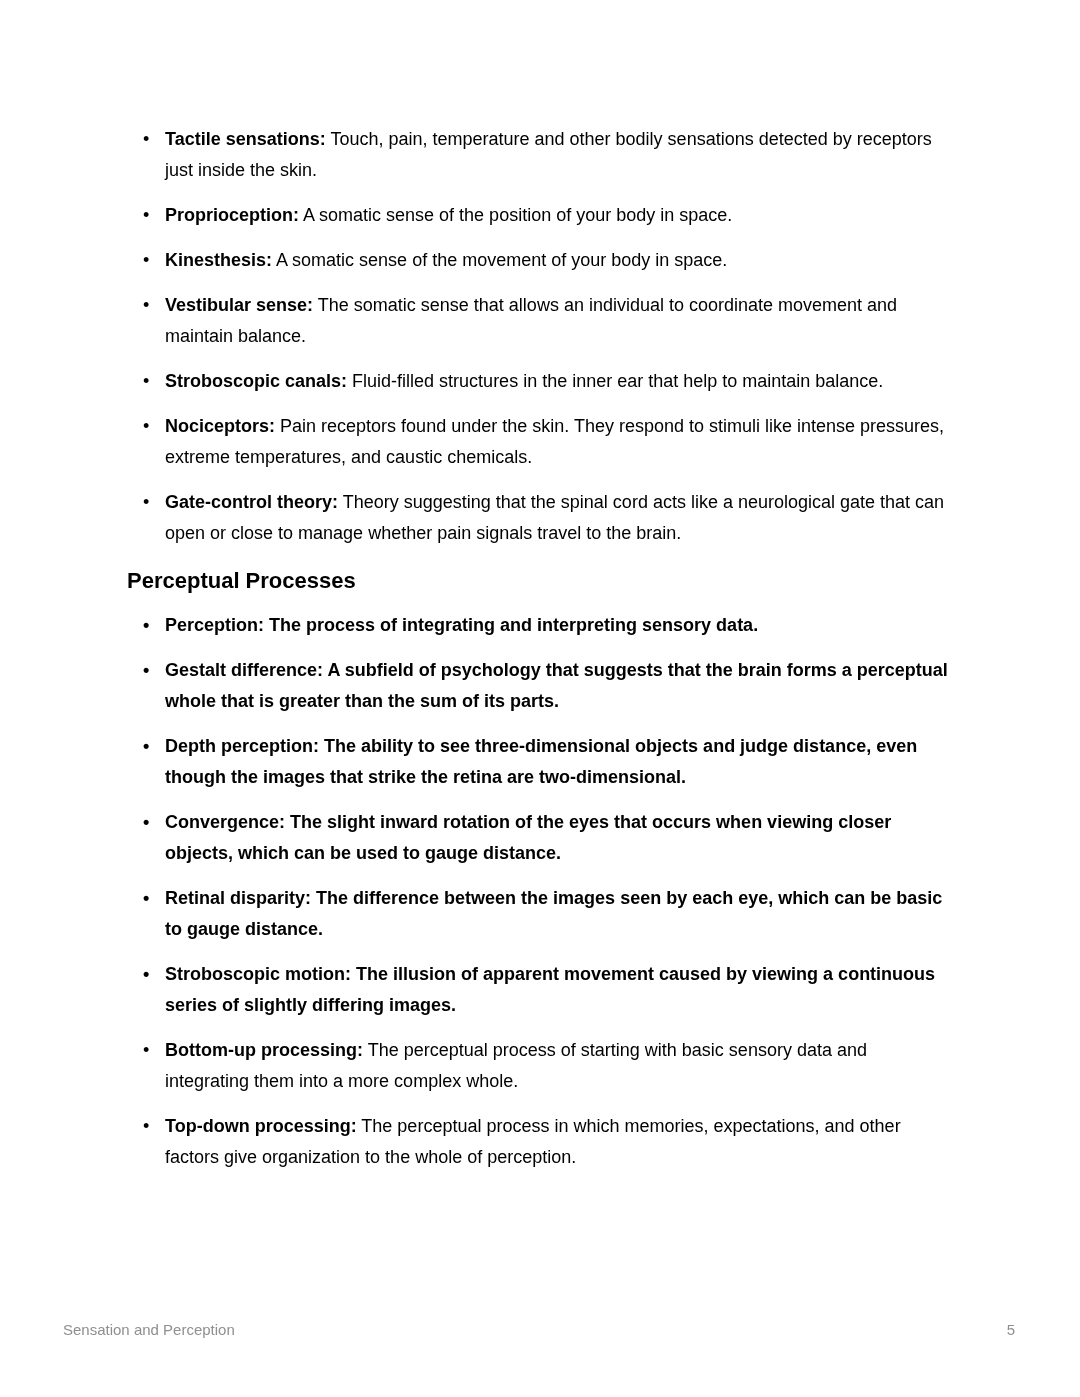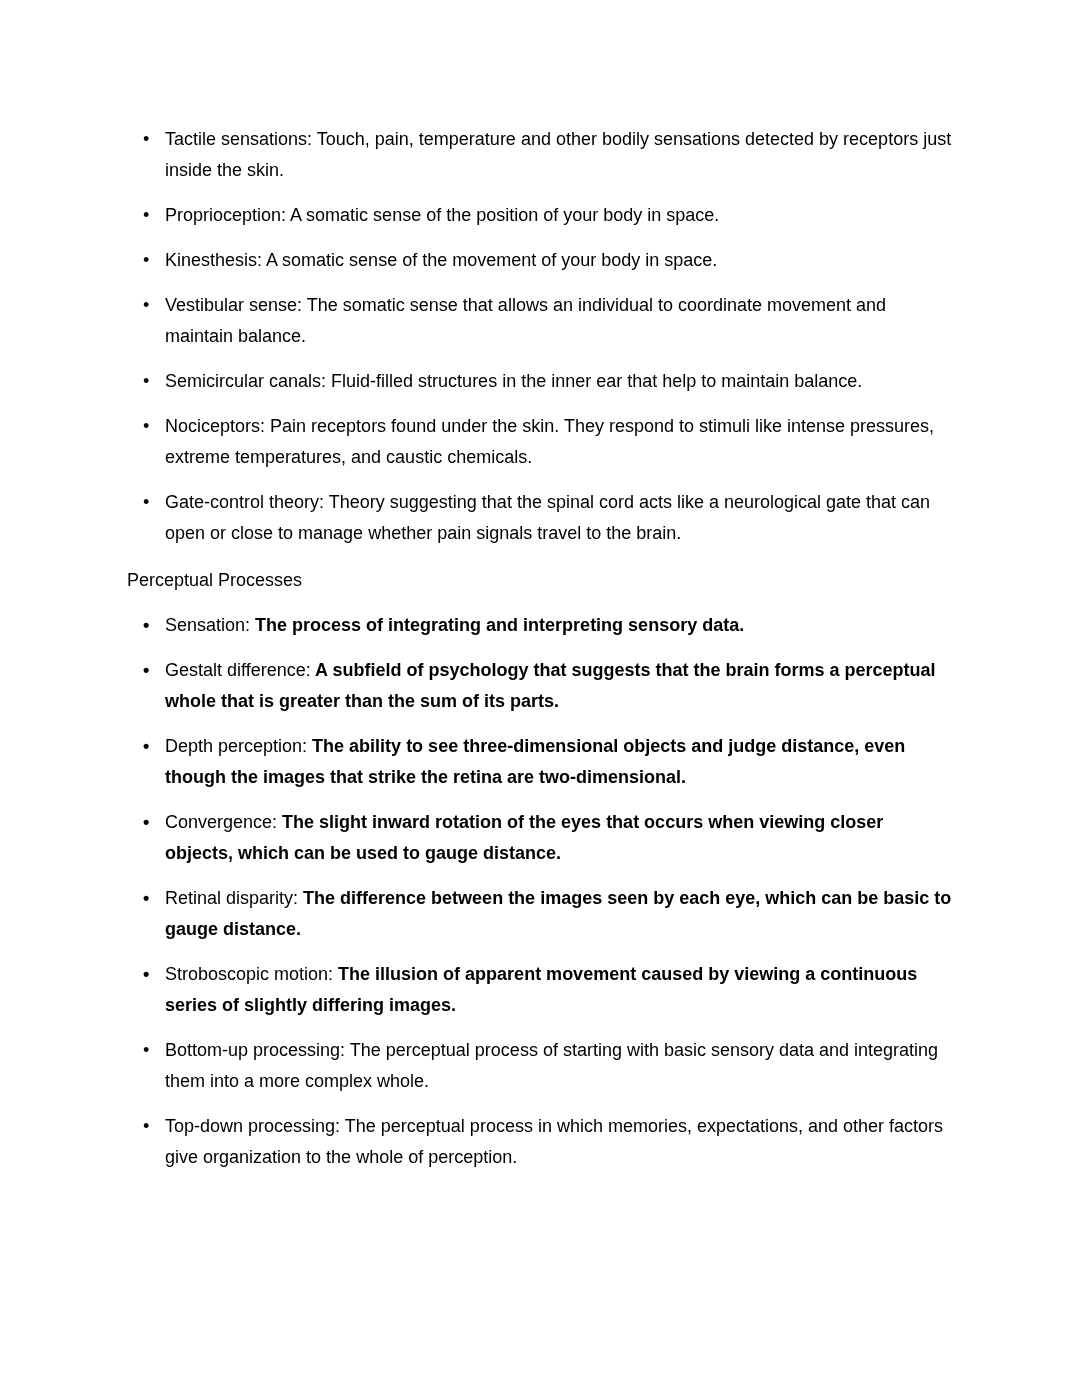--- a/index.html
+++ b/index.html
@@ -37,29 +37,29 @@
     padding-left: 38px;
     margin: 0 0 14px 0;
   }
   ul.defs li .bullet {
     position: absolute;
     left: 16px;
     top: 0;
     line-height: 31px;
   }
   .term {
-    font-weight: 400;
+    font-weight: 700;
   }
   li.bold-all {
     font-weight: 700;
   }
   h2.section-heading {
-    font-size: 18px;
+    font-size: 22px;
     line-height: 31px;
-    font-weight: 400;
+    font-weight: 700;
     margin: 16px 0 14px 0;
   }
   .footer {
     position: absolute;
     left: 63px;
     right: 65px;
     top: 1319px;
     display: flex;
     justify-content: space-between;
     align-items: baseline;
@@ -72,33 +72,37 @@
 <body>
 
 <div class="page">
   <div class="content">
 
     <ul class="defs">
       <li><span class="bullet">•</span><span class="term">Tactile sensations:</span> <span class="def">Touch, pain, temperature and other bodily sensations detected by receptors just inside the skin.</span></li>
       <li><span class="bullet">•</span><span class="term">Proprioception:</span> <span class="def">A somatic sense of the position of your body in space.</span></li>
       <li><span class="bullet">•</span><span class="term">Kinesthesis:</span> <span class="def">A somatic sense of the movement of your body in space.</span></li>
       <li><span class="bullet">•</span><span class="term">Vestibular sense:</span> <span class="def">The somatic sense that allows an individual to coordinate movement and maintain balance.</span></li>
-      <li><span class="bullet">•</span><span class="term">Semicircular canals:</span> <span class="def">Fluid-filled structures in the inner ear that help to maintain balance.</span></li>
+      <li><span class="bullet">•</span><span class="term">Stroboscopic canals:</span> <span class="def">Fluid-filled structures in the inner ear that help to maintain balance.</span></li>
       <li><span class="bullet">•</span><span class="term">Nociceptors:</span> <span class="def">Pain receptors found under the skin. They respond to stimuli like intense pressures, extreme temperatures, and caustic chemicals.</span></li>
       <li><span class="bullet">•</span><span class="term">Gate-control theory:</span> <span class="def">Theory suggesting that the spinal cord acts like a neurological gate that can open or close to manage whether pain signals travel to the brain.</span></li>
     </ul>
 
     <h2 class="section-heading">Perceptual Processes</h2>
 
     <ul class="defs">
-      <li class="bold-all"><span class="bullet">•</span><span class="term">Sensation:</span> <span class="def">The process of integrating and interpreting sensory data.</span></li>
+      <li class="bold-all"><span class="bullet">•</span><span class="term">Perception:</span> <span class="def">The process of integrating and interpreting sensory data.</span></li>
       <li class="bold-all"><span class="bullet">•</span><span class="term">Gestalt difference:</span> <span class="def">A subfield of psychology that suggests that the brain forms a perceptual whole that is greater than the sum of its parts.</span></li>
       <li class="bold-all"><span class="bullet">•</span><span class="term">Depth perception:</span> <span class="def">The ability to see three-dimensional objects and judge distance, even though the images that strike the retina are two-dimensional.</span></li>
       <li class="bold-all"><span class="bullet">•</span><span class="term">Convergence:</span> <span class="def">The slight inward rotation of the eyes that occurs when viewing closer objects, which can be used to gauge distance.</span></li>
       <li class="bold-all"><span class="bullet">•</span><span class="term">Retinal disparity:</span> <span class="def">The difference between the images seen by each eye, which can be basic to gauge distance.</span></li>
       <li class="bold-all"><span class="bullet">•</span><span class="term">Stroboscopic motion:</span> <span class="def">The illusion of apparent movement caused by viewing a continuous series of slightly differing images.</span></li>
       <li><span class="bullet">•</span><span class="term">Bottom-up processing:</span> <span class="def">The perceptual process of starting with basic sensory data and integrating them into a more complex whole.</span></li>
       <li><span class="bullet">•</span><span class="term">Top-down processing:</span> <span class="def">The perceptual process in which memories, expectations, and other factors give organization to the whole of perception.</span></li>
     </ul>
 
   </div>
 
+  <div class="footer">
+    <span>Sensation and Perception</span>
+    <span>5</span>
+  </div>
 </div>
 
 </body></html>

